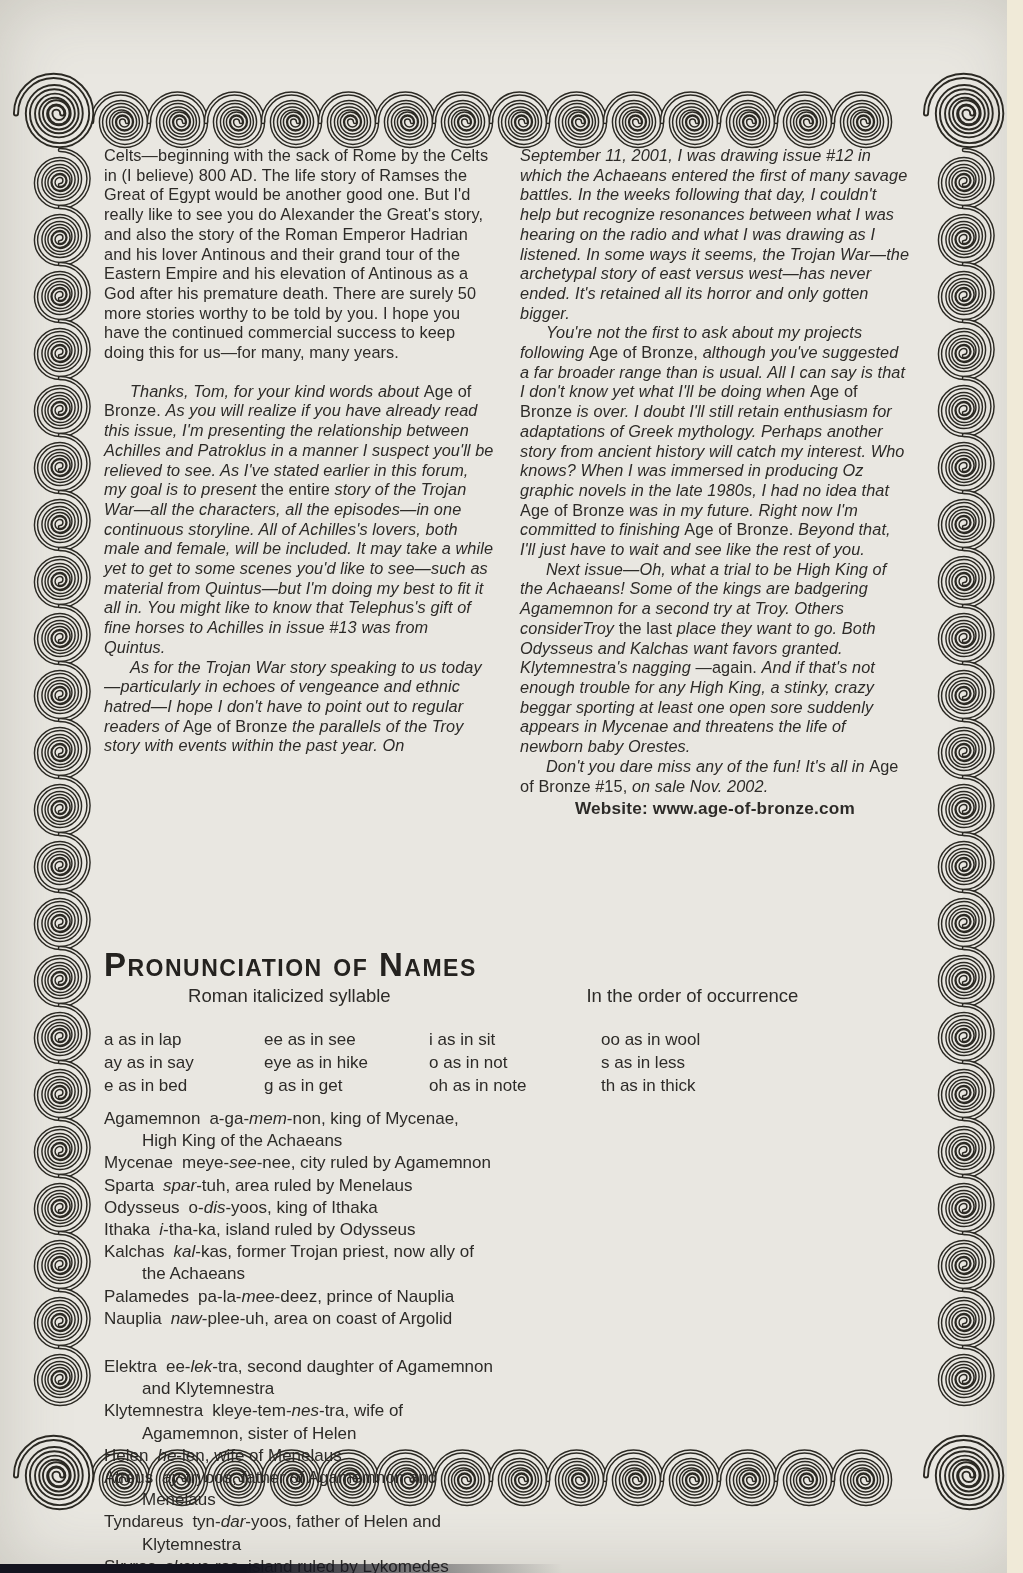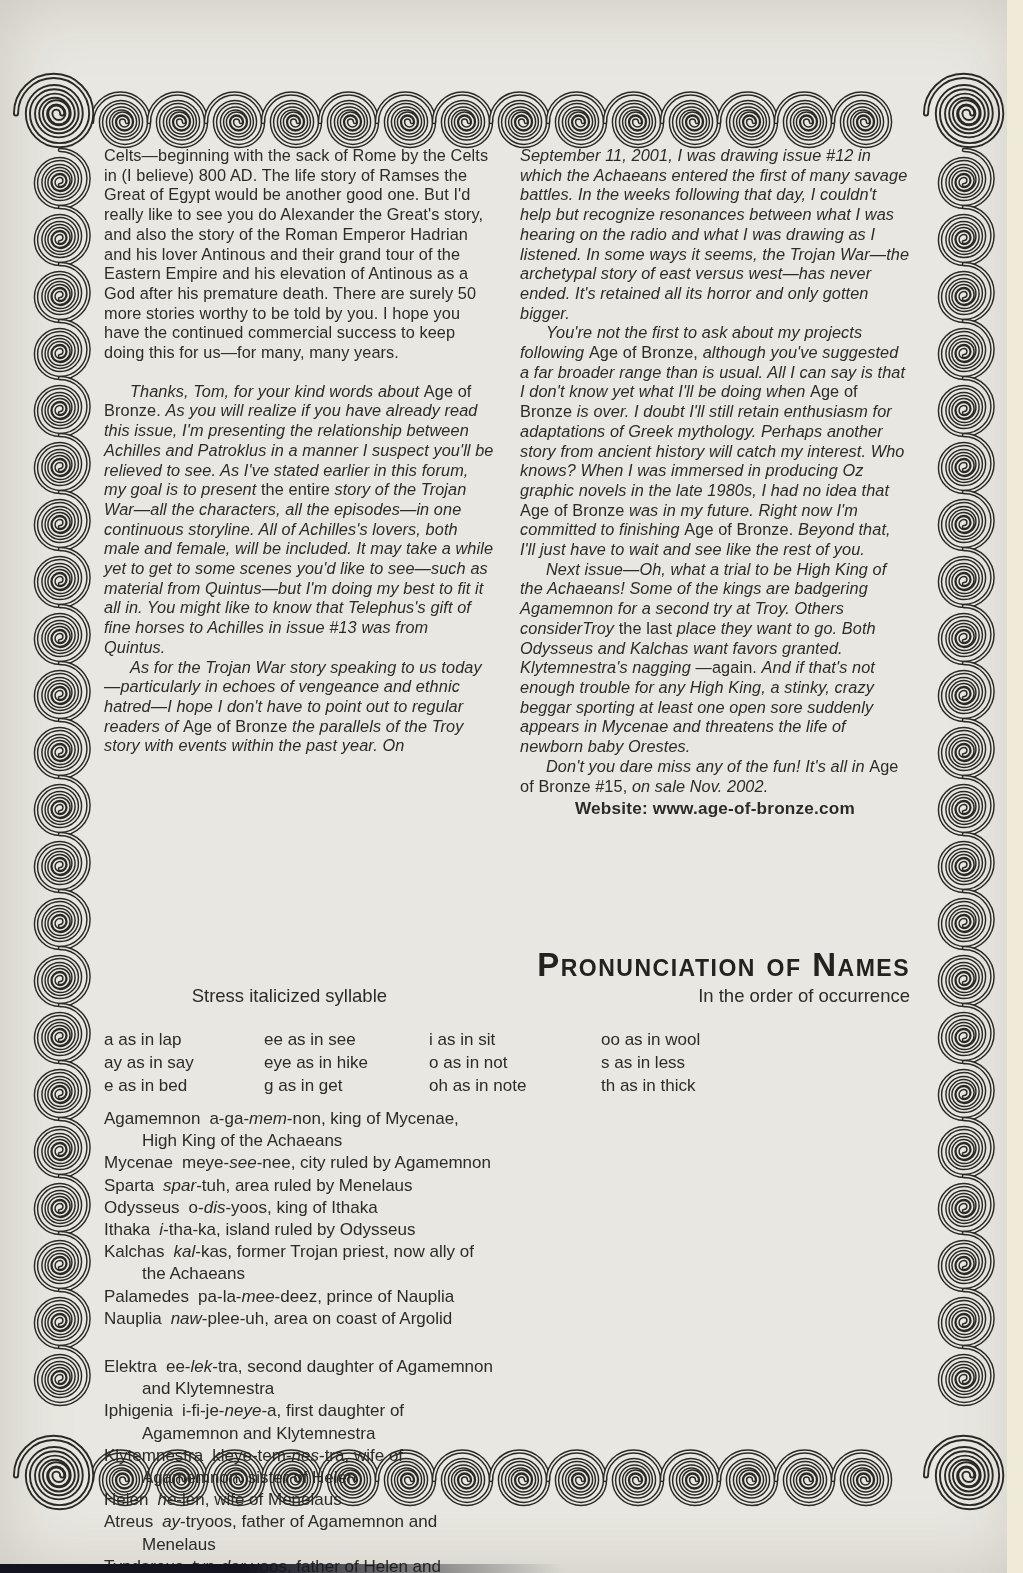--- a/index.html
+++ b/index.html
@@ -23,25 +23,25 @@
   .col p{margin:0;}
   .ed{font-style:italic;}
   .ind{text-indent:26px;}
   .gap-top{margin-top:19px !important;}
   span.r{font-style:normal;}
   span.i{font-style:italic;}
   .sig{text-align:right;padding-right:16px;}
   .website{font-weight:bold;text-align:center;font-size:17.2px;letter-spacing:.2px;margin-top:3px !important;}
 
   .pron{position:absolute;top:946px;left:104px;width:806px;}
-  .pron-title{margin:0;text-align:right;font-variant:small-caps;font-weight:bold;
+  .pron-title{margin:0;text-align:left;font-variant:small-caps;font-weight:bold;
     font-size:33px;letter-spacing:1.5px;color:#24221f;}
   .legend-row{display:flex;margin-top:1px;font-size:18.5px;}
   .legend-stress{width:46%;text-align:center;}
-  .legend-order{width:54%;text-align:right;}
+  .legend-order{width:54%;text-align:center;}
   .key-row{display:flex;margin-top:21px;font-size:17px;line-height:23px;}
   .key-col:nth-child(1){width:160px;}
   .key-col:nth-child(2){width:165px;}
   .key-col:nth-child(3){width:172px;}
   .key-col:nth-child(4){width:168px;}
   .key-col:nth-child(5){width:141px;}
   .entries{display:flex;gap:26px;margin-top:11px;font-size:17px;line-height:22.2px;flex-direction:column;}
   .entries-col{width:390px;}
   .entry{padding-left:38px;text-indent:-38px;}
   .nm{padding-right:9px;}
@@ -154,21 +154,21 @@
       <p class="ed ind"><span>You're not the first to ask about my projects following </span><span class="r">Age of Bronze, </span><span>although you've suggested a far broader range than is usual. All I can say is that I don't know yet what I'll be doing when </span><span class="r">Age of Bronze </span><span>is over. I doubt I'll still retain enthusiasm for adaptations of Greek mythology. Perhaps another story from ancient history will catch my interest. Who knows? When I was immersed in producing Oz graphic novels in the late 1980s, I had no idea that </span><span class="r">Age of </span><span class="r">Bronze </span><span>was in my future. Right now I'm committed to finishing </span><span class="r">Age of Bronze. </span><span>Beyond that, I'll just have to wait and see like the rest of you.</span></p>
       <p class="ed ind"><span>Next issue—Oh, what a trial to be High King of the Achaeans! Some of the kings are badgering Agamemnon for a second try at Troy. Others considerTroy </span><span class="r">the last </span><span>place they want to go. Both Odysseus and Kalchas want favors granted. Klytemnestra's nagging </span><span class="r">—again. </span><span>And if that's not enough trouble for any High King, a stinky, crazy beggar sporting at least one open sore suddenly appears in Mycenae and threatens the life of newborn baby Orestes.</span></p>
       <p class="ed ind"><span>Don't you dare miss any of the fun! It's all in </span><span class="r">Age of Bronze #15, </span><span>on sale Nov. 2002.</span></p>
       <p class="website">Website: www.age-of-bronze.com</p>
     </div>
   </div>
 
   <div class="pron">
     <h2 class="pron-title">Pronunciation of Names</h2>
     <div class="legend-row">
-      <span class="legend-stress">Stress italicized syllable</span>
+      <span class="legend-stress">Roman italicized syllable</span>
       <span class="legend-order">In the order of occurrence</span>
     </div>
     <div class="key-row">
         <div class="key-col">
           <div>a as in lap</div>
           <div>ay as in say</div>
           <div>e as in bed</div>
         </div>
         <div class="key-col">
           <div>ee as in see</div>
@@ -192,21 +192,20 @@
           <div class="entry"><span class="nm">Mycenae</span><span>meye-</span><span class="i">see</span><span>-nee, city ruled by Agamemnon</span></div>
           <div class="entry"><span class="nm">Sparta</span><span class="i">spar</span><span>-tuh, area ruled by Menelaus</span></div>
           <div class="entry"><span class="nm">Odysseus</span><span>o-</span><span class="i">dis</span><span>-yoos, king of Ithaka</span></div>
           <div class="entry"><span class="nm">Ithaka</span><span class="i">i</span><span>-tha-ka, island ruled by Odysseus</span></div>
           <div class="entry"><span class="nm">Kalchas</span><span class="i">kal</span><span>-kas, former Trojan priest, now ally of the Achaeans</span></div>
           <div class="entry"><span class="nm">Palamedes</span><span>pa-la-</span><span class="i">mee</span><span>-deez, prince of Nauplia</span></div>
           <div class="entry"><span class="nm">Nauplia</span><span class="i">naw</span><span>-plee-uh, area on coast of Argolid</span></div>
         </div>
       <div class="entries-col" id="entries-right">
           <div class="entry"><span class="nm">Elektra</span><span>ee-</span><span class="i">lek</span><span>-tra, second daughter of Agamemnon and Klytemnestra</span></div>
-          <div class="entry"><span class="nm">Iphigenia</span><span>i-fi-je-</span><span class="i">neye</span><span>-a, first daughter of Agamemnon and Klytemnestra</span></div>
           <div class="entry"><span class="nm">Klytemnestra</span><span>kleye-tem-</span><span class="i">nes</span><span>-tra, wife of Agamemnon, sister of Helen</span></div>
           <div class="entry"><span class="nm">Helen</span><span class="i">he</span><span>-len, wife of Menelaus</span></div>
           <div class="entry"><span class="nm">Atreus</span><span class="i">ay</span><span>-tryoos, father of Agamemnon and Menelaus</span></div>
           <div class="entry"><span class="nm">Tyndareus</span><span>tyn-</span><span class="i">dar</span><span>-yoos, father of Helen and Klytemnestra</span></div>
           <div class="entry"><span class="nm">Skyros</span><span class="i">skeye</span><span>-ros, island ruled by Lykomedes</span></div>
           <div class="entry"><span class="nm">Pyrrha</span><span class="i">peer</span><span>-uh, Achilles's name in female disguise</span></div>
         </div>
     </div>
   </div>
 

